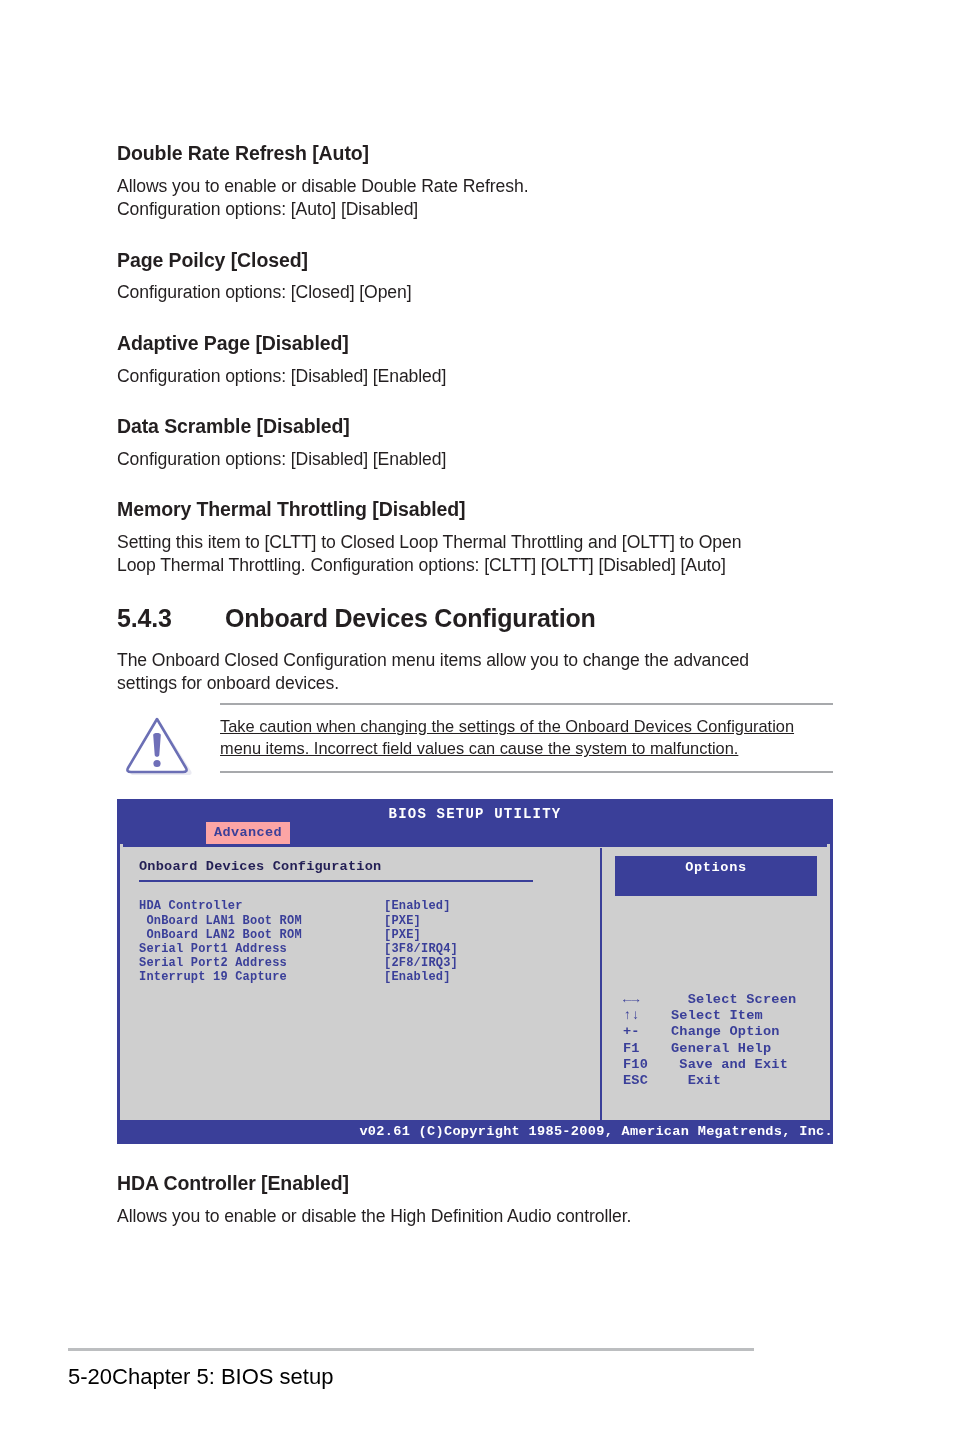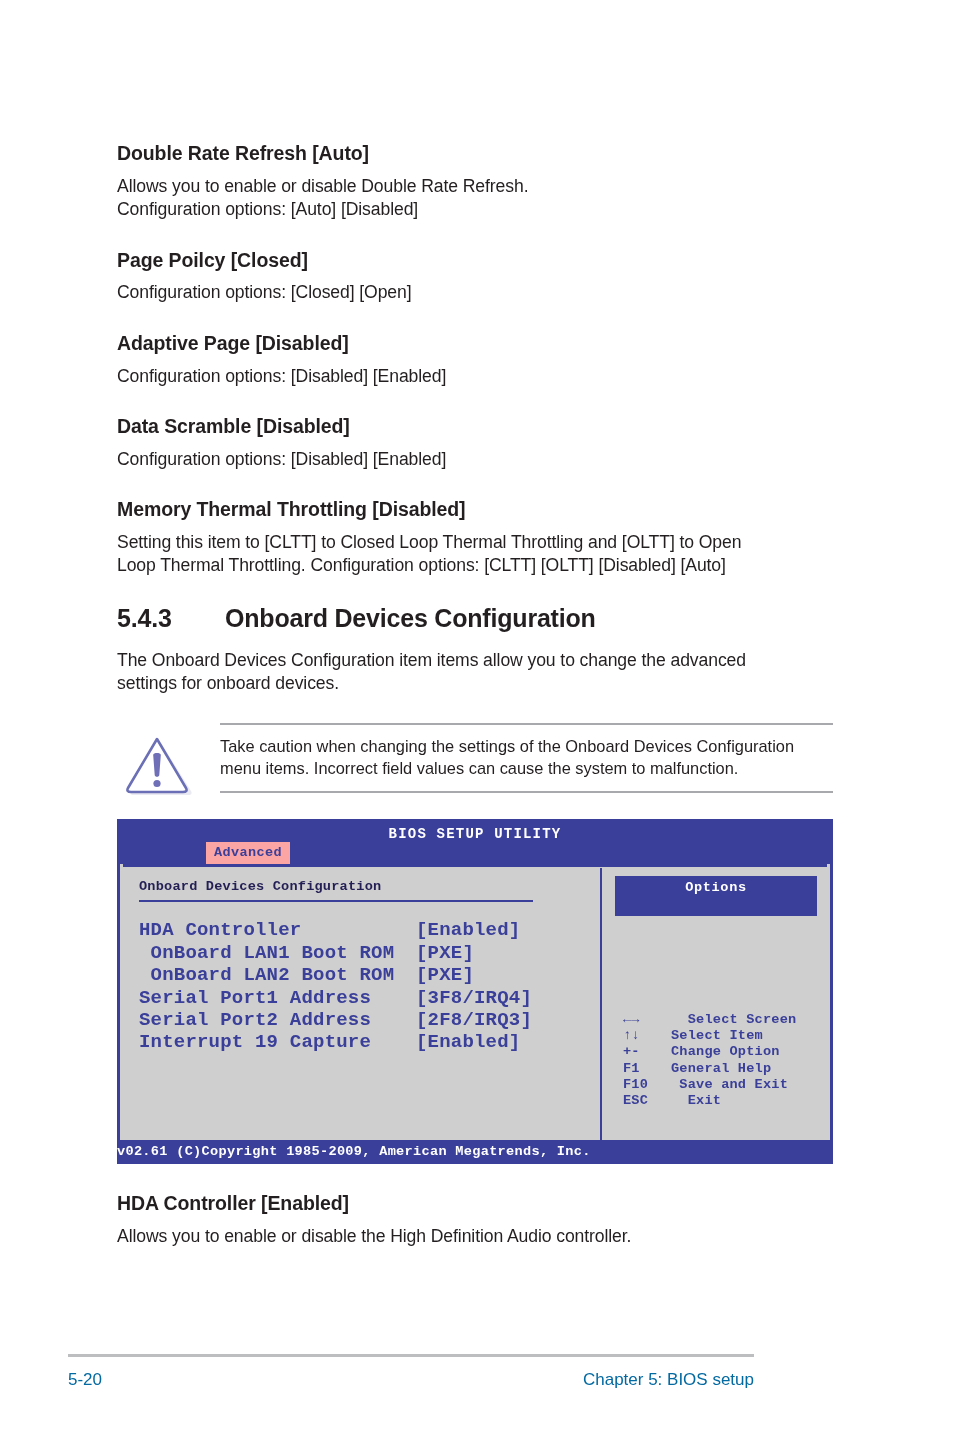--- a/index.html
+++ b/index.html
@@ -58,24 +58,25 @@
     display: flex;
   }
   h2.section-head .num {
     width: 108px;
     flex: 0 0 108px;
   }
 
   
   .note-box {
     position: relative;
-    margin-top: 28px;
+    margin-top: 8px;
     margin-bottom: 24px;
     padding-left: 103px;
     min-height: 72px;
+    text-decoration: underline;
   }
   .note-rule {
     height: 2px;
     background: #a7a9ac;
     width: 100%;
   }
   .note-body {
     padding: 11px 0 11px 0;
   }
   .note-body p {
@@ -160,26 +161,25 @@
     width: 394px;
     height: 2px;
     background: #3a3f99;
   }
   .bios-rows {
     margin-top: 17px;
   }
   .bios-row {
     display: flex;
     color: #3a3f99;
-    font-size: 19px;
+    font-size: 12px;
     font-weight: bold;
     line-height: 1.18;
     letter-spacing: 0.2px;
     white-space: pre;
-    gap: 32px;
   }
   .bios-row .lbl {
     width: 245px;
     flex: 0 0 245px;
   }
   .bios-right {
     flex: 1 1 auto;
     padding: 8px 13px 0 13px;
     box-sizing: border-box;
   }
@@ -213,44 +213,43 @@
     display: flex;
     white-space: pre;
   }
   .bios-key .k {
     width: 48px;
     flex: 0 0 48px;
   }
   .bios-foot {
     background: #3a3f99;
     color: #ffffff;
-    text-align: left;
+    text-align: right;
     font-size: 13.6px;
     font-weight: bold;
     padding: 4px 0 5px 0;
     letter-spacing: 0.3px;
   }
 
   
   .page-footer {
     position: absolute;
     left: 68px;
     right: 68px;
     bottom: 48px;
   }
   .footer-rule {
     height: 3px;
     background: #bcbec0;
     margin-bottom: 13px;
   }
   .footer-row {
     display: flex;
-    justify-content: space-between;
-    font-size: 17px;
-    color: #0369a1;
+    font-size: 22px;
+    color: #000000;
   }
 </style>
 </head>
 <body>
 
 <div class="page">
   <div class="content">
 
     <div class="block">
       <h3 class="item-head">Double Rate Refresh [Auto]</h3>
@@ -276,21 +275,21 @@
     <div class="block tight">
       <h3 class="item-head">Memory Thermal Throttling [Disabled]</h3>
       <p class="body-text">Setting this item to [CLTT] to Closed Loop Thermal Throttling and [OLTT] to Open</p>
       <p class="body-text">Loop Thermal Throttling. Configuration options: [CLTT] [OLTT] [Disabled] [Auto]</p>
     </div>
 
     <h2 class="section-head">
       <span class="num">5.4.3</span>
       <span>Onboard Devices Configuration</span>
     </h2>
-    <p class="body-text">The Onboard Devices Configuration item items allow you to change the advanced</p>
+    <p class="body-text">The Onboard Closed Configuration menu items allow you to change the advanced</p>
     <p class="body-text">settings for onboard devices.</p>
 
     <div class="note-box">
       <div class="note-icon">
         <svg viewBox="0 0 76 66" width="76" height="66" aria-hidden="true">
           <path d="M40 10 L70 58 Q72 62 67 62 L13 62 Q8 62 10 58 Z" fill="#d9d9e8" opacity="0.55"></path>
           <path d="M36 6 L65 55 Q67 59 62 59 L10 59 Q5 59 7 55 Z" fill="#ffffff" stroke="#6b6fb5" stroke-width="2.6" stroke-linejoin="round"></path>
           <path d="M32.2 22 C32.2 19.4 39.8 19.4 39.8 22 L38.3 42 C38.2 44.4 33.8 44.4 33.7 42 Z" fill="#6f6fb8"></path>
           <circle cx="36" cy="50.5" r="3.6" fill="#6f6fb8"></circle>
         </svg>

